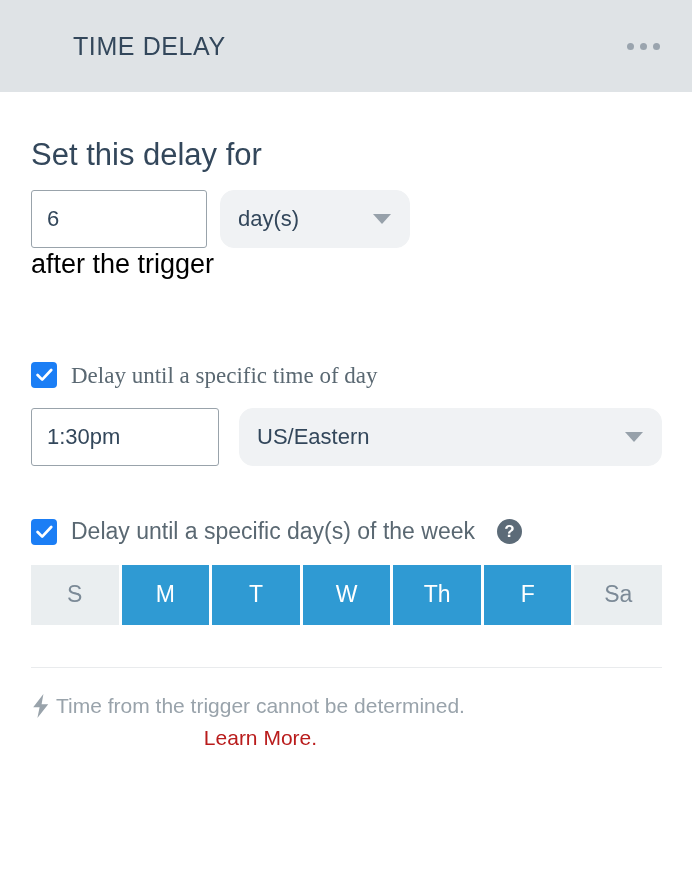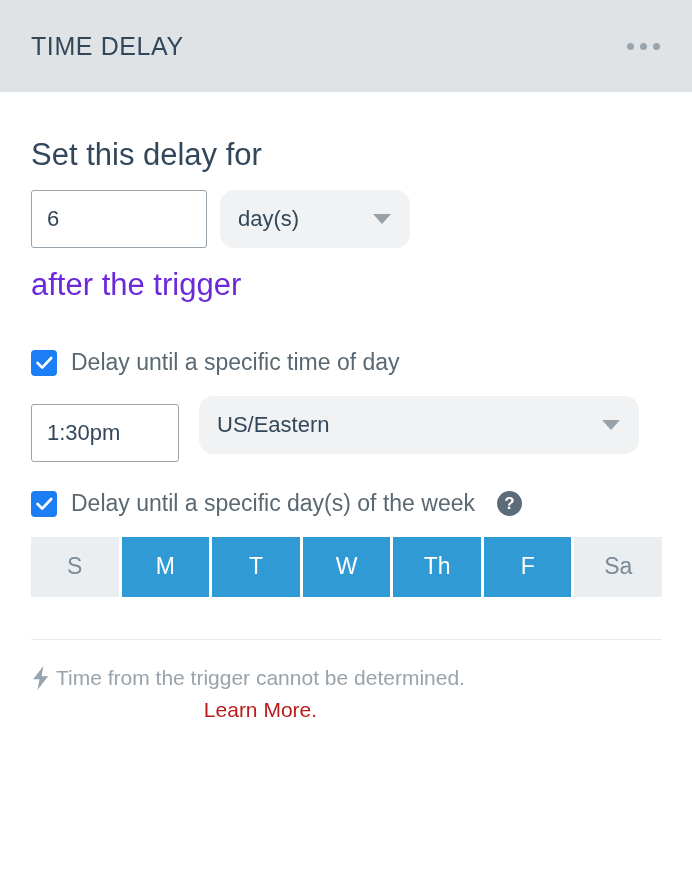--- a/index.html
+++ b/index.html
@@ -23,20 +23,21 @@
     align-items: center;
     justify-content: space-between;
     padding: 0 30px 0 31px;
     box-sizing: border-box;
   }
   .panel-title {
     font-size: 25px;
     letter-spacing: 0.6px;
     color: #33475b;
     font-weight: 400;
+    margin-left: 42px;
   }
   .kebab-menu {
     display: flex;
     align-items: center;
     gap: 6px;
     cursor: pointer;
     padding: 6px 2px;
   }
   .kebab-menu .dot {
     width: 7px;
@@ -101,34 +102,33 @@
     width: 0;
     height: 0;
     border-left: 9px solid transparent;
     border-right: 9px solid transparent;
     border-top: 10px solid #97a1aa;
     margin-left: 12px;
     flex: 0 0 auto;
   }
 
   .after-trigger {
-    font-size: 31px;
-    color: #6d28d9;
-    margin-top: 18px;
+    font-size: 27px;
+    color: #000000;
     line-height: 1.2;
   }
 
   
   .check-row {
     display: flex;
     align-items: center;
     gap: 14px;
   }
-  .check-row.first { margin-top: 46px; }
-  .check-row.second { margin-top: 28px; }
+  .check-row.first { margin-top: 81px; font-family: Liberation Serif, serif; }
+  .check-row.second { margin-top: 52px; }
 
   .checkbox {
     width: 26px;
     height: 26px;
     border-radius: 4px;
     background: #1b7ef5;
     flex: 0 0 auto;
     display: flex;
     align-items: center;
     justify-content: center;
@@ -159,21 +159,21 @@
     line-height: 1;
   }
 
   
   .time-row {
     display: flex;
     align-items: flex-start;
     gap: 20px;
     margin-top: 19px;
   }
-  .input-time { width: 148px; margin-top: 8px; }
+  .input-time { width: 188px; }
   .select-timezone {
     width: 440px;
   }
 
   
   .days-row {
     display: flex;
     gap: 3px;
     margin-top: 19px;
   }

